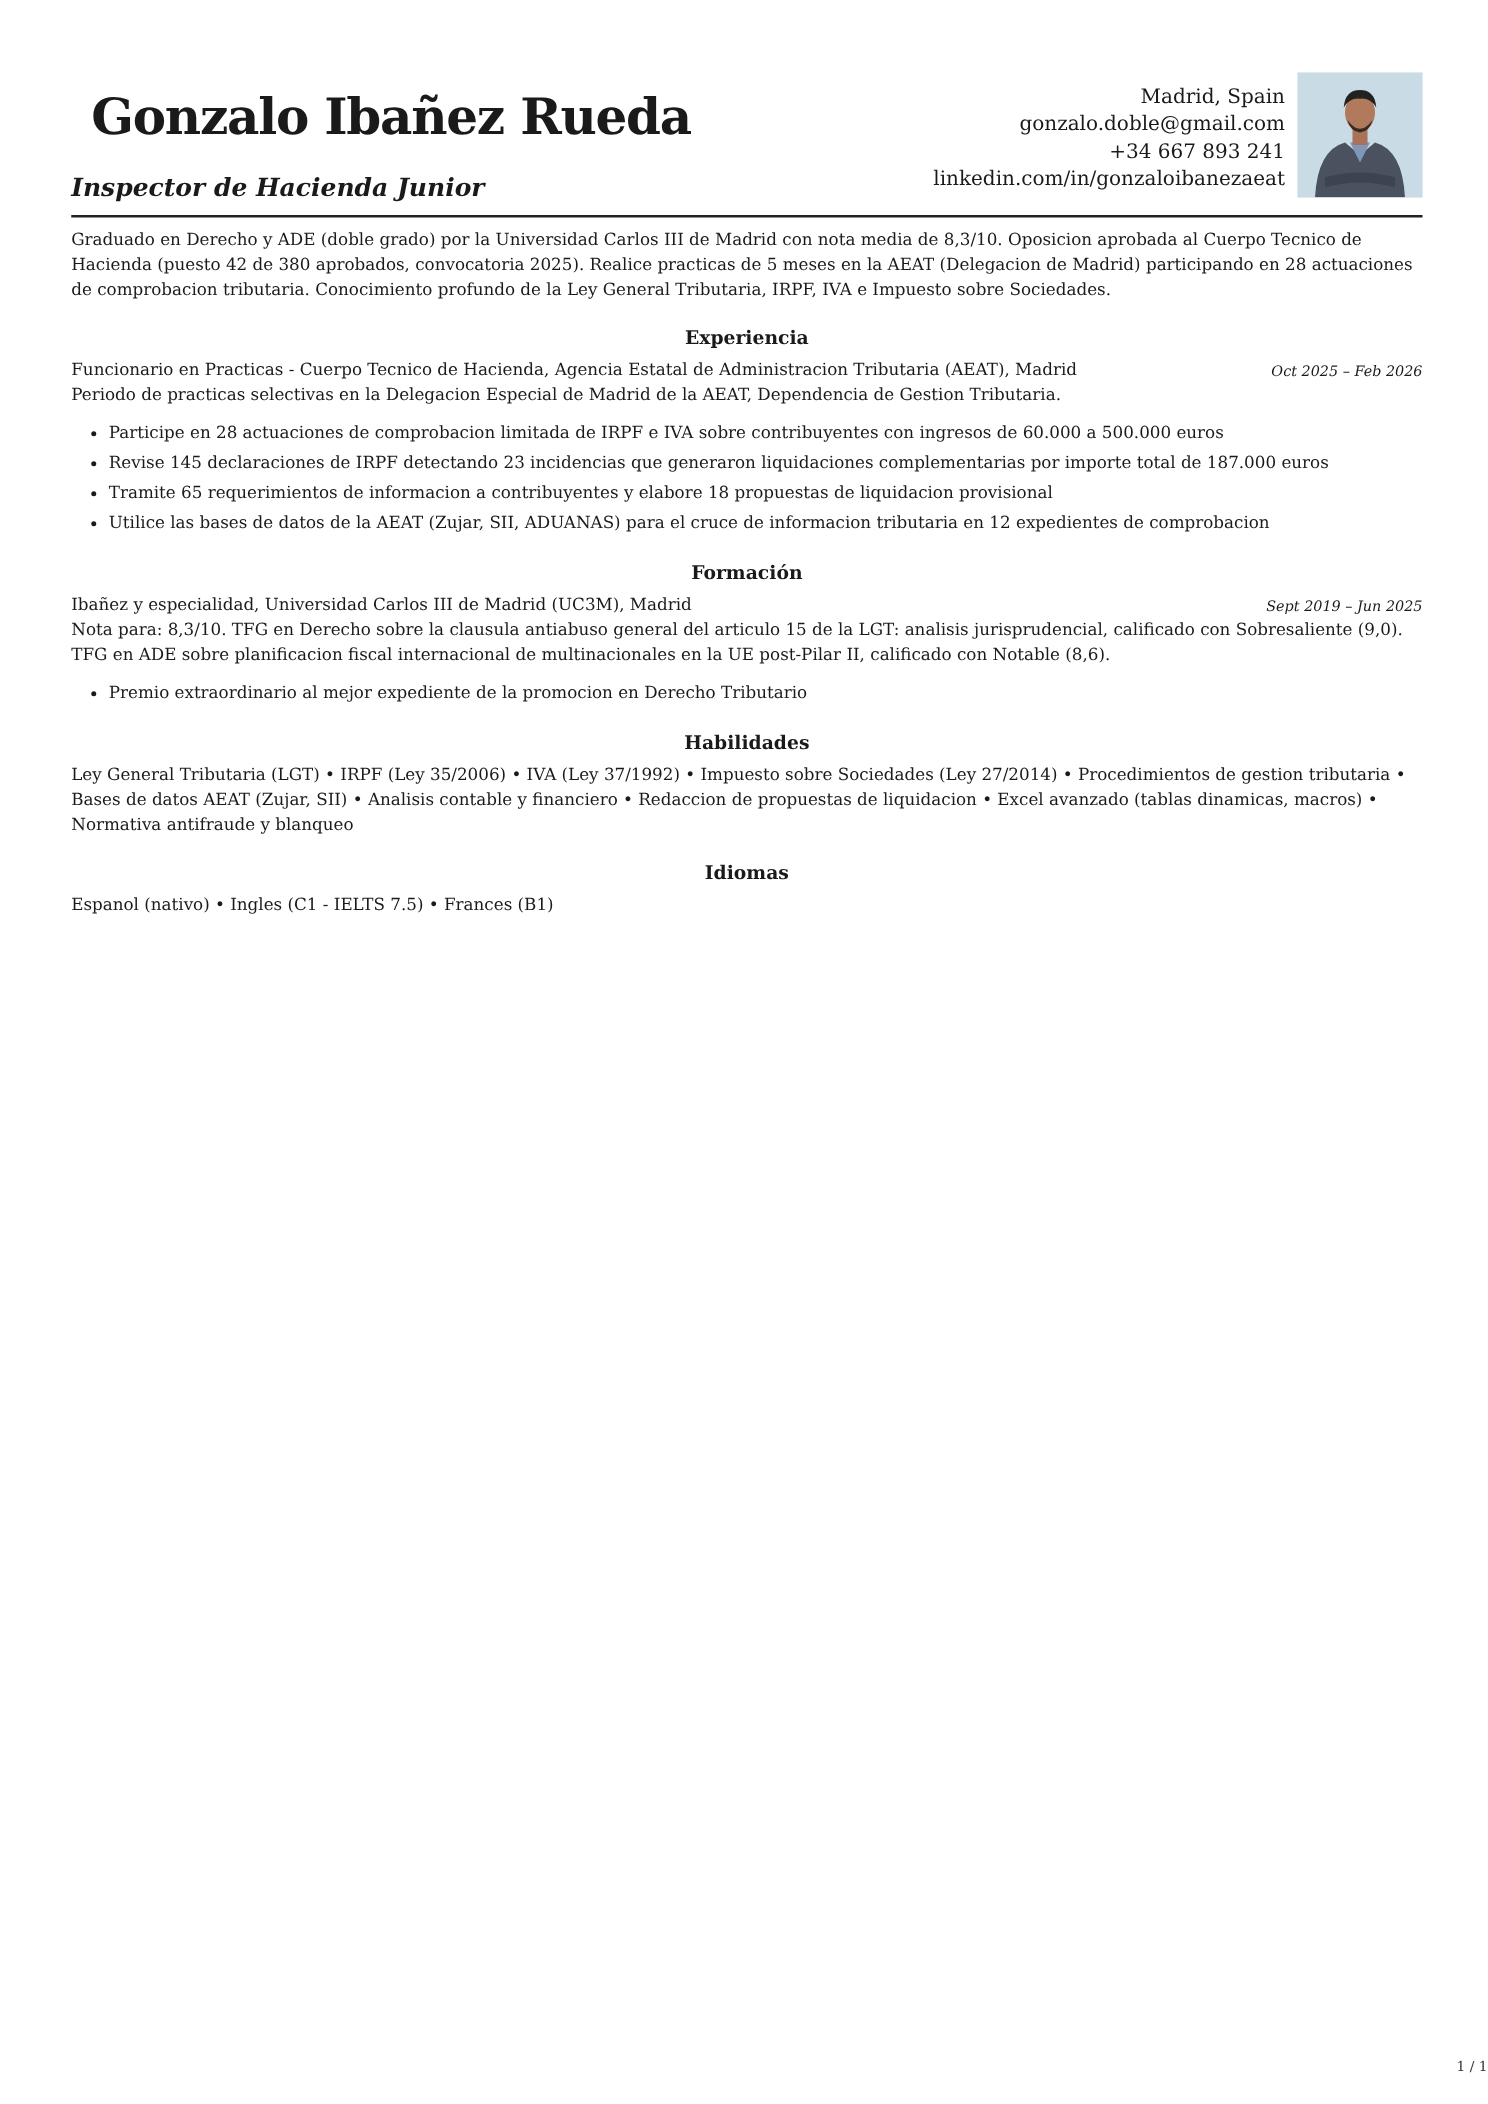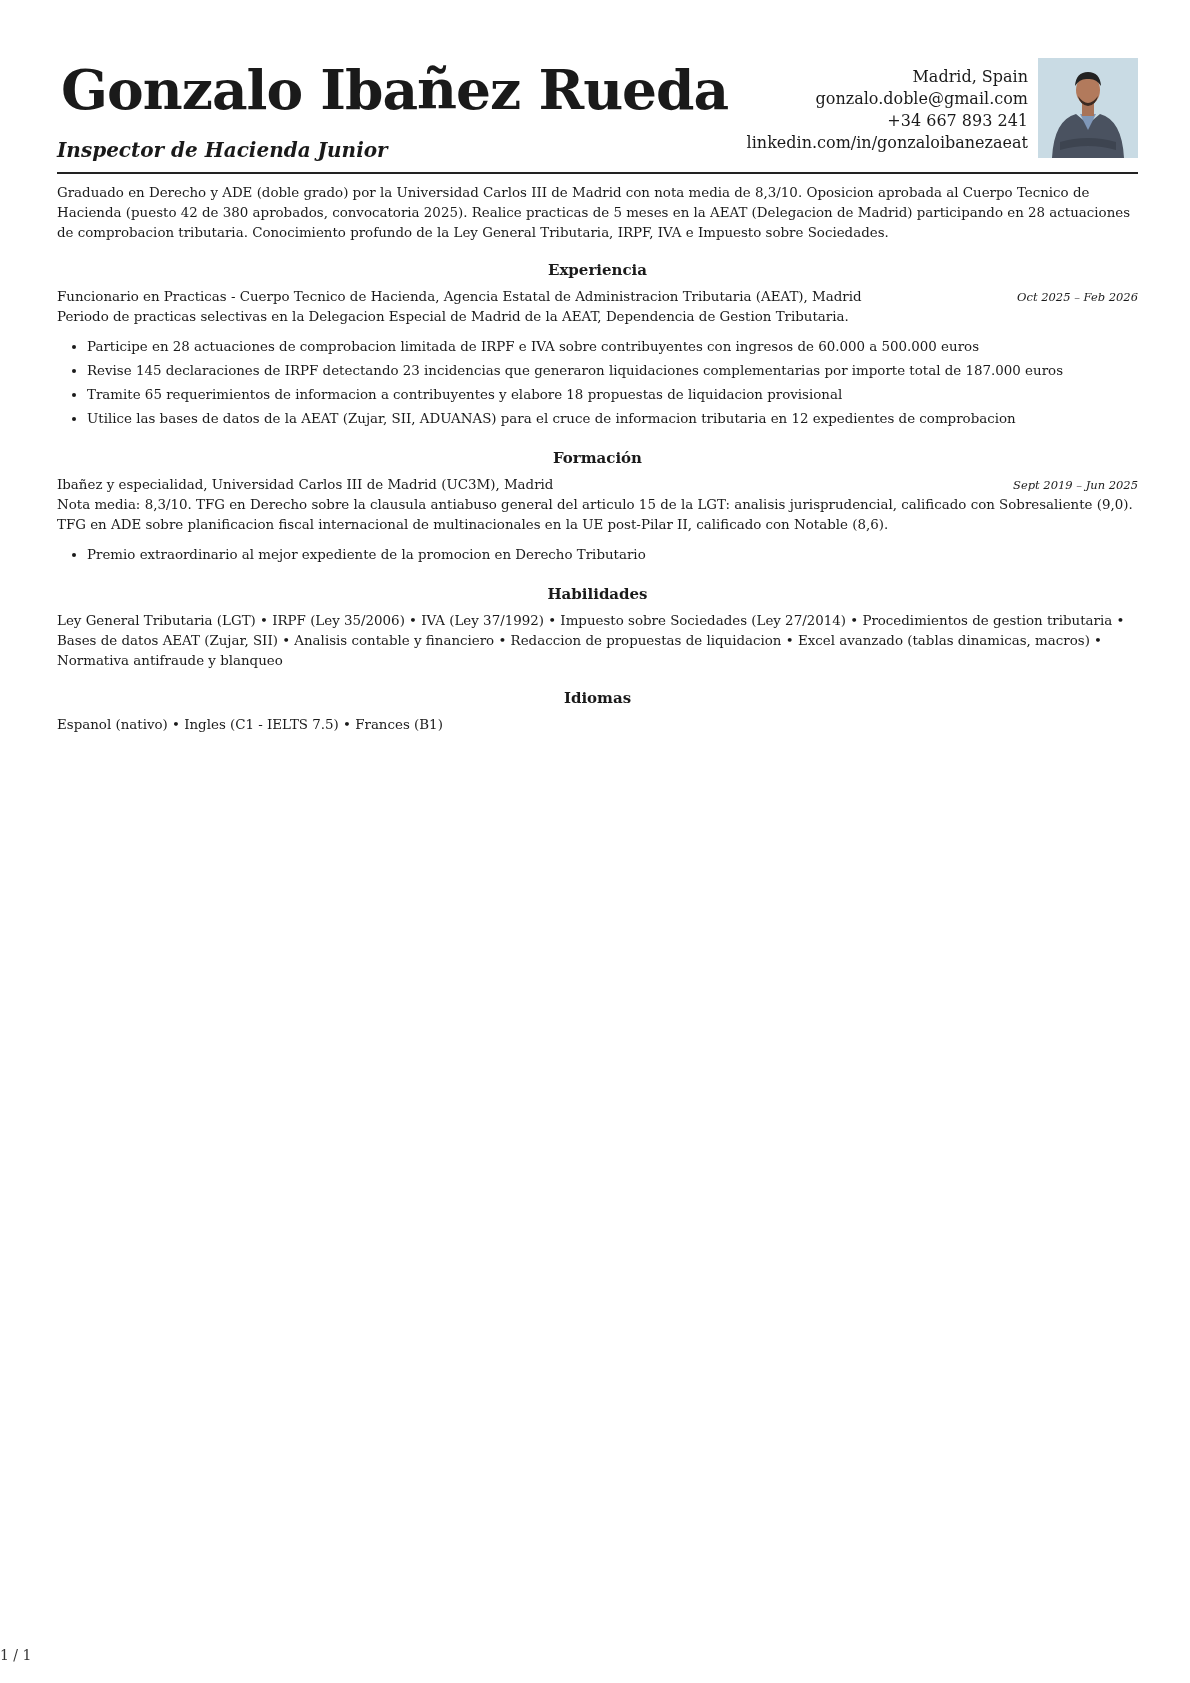--- a/index.html
+++ b/index.html
@@ -6,21 +6,21 @@
   body {
     width: 1190px; height: 1683px; position: relative;
     font-family: "DejaVu Serif", "Liberation Serif", serif;
     color: #1a1a1a;
   }
   .page { position: absolute; left: 57px; top: 0; width: 1081px; }
   .header { position: relative; height: 172px; border-bottom: 2px solid #222; }
   .name {
     position: absolute; left: 0; top: 58px;
     font-family: "DejaVu Serif", serif; font-weight: bold;
-    font-size: 55px; letter-spacing: -1px; line-height: 1; margin: 4px;
+    font-size: 40px; letter-spacing: -1px; line-height: 1; margin: 16px;
   }
   .subtitle {
     position: absolute; left: 0; top: 138px;
     font-weight: bold; font-size: 20px; font-style: italic;
   }
   .contact {
     position: absolute; right: 110px; top: 66px; text-align: right;
     font-size: 16px; line-height: 22px;
   }
   .photo {
@@ -28,21 +28,21 @@
     background: #c6d9e3; overflow: hidden;
   }
   .summary { margin-top: 9px; font-size: 13.4px; line-height: 20px; }
   b { font-weight: normal; }
   .section-title { font-weight: bold; font-size: 15px; margin-top: 18px; margin-bottom: 8px; text-align: center; }
   .entry-head { display: flex; justify-content: space-between; font-size: 13.4px; line-height: 20px; }
   .date { font-style: italic; font-size: 11.5px; }
   .para { font-size: 13.4px; line-height: 20px; }
   ul.bullets { margin: 8px 0 0 0; padding-left: 30px; font-size: 13.4px; line-height: 24px; }
   ul.bullets li { list-style: disc; }
-  .footer { position: absolute; top: 1647px; left: 0; width: 1190px; text-align: left; font-size: 14px; color: #333; }
+  .footer { position: absolute; top: 1647px; left: 0; width: 1190px; text-align: right; font-size: 11px; color: #333; }
 </style>
 </head>
 <body>
 
 <div class="page">
 
   <div class="header">
     <h1 class="name">Gonzalo Ibañez Rueda</h1>
     <div class="subtitle">Inspector de Hacienda Junior</div>
     <div class="contact">
@@ -83,21 +83,21 @@
       <li><span>Utilice las bases de datos de la AEAT (Zujar, SII, ADUANAS) para el cruce de informacion tributaria en </span><b>12 expedientes</b><span> de comprobacion</span></li>
     </ul>
   </div>
 
   <div>
     <div class="section-title">Formación</div>
     <div class="entry-head">
       <span><b>Ibañez y especialidad</b><span>, Universidad Carlos III de Madrid (UC3M), Madrid</span></span>
       <span class="date">Sept 2019 – Jun 2025</span>
     </div>
-    <div class="para"><span>Nota media: </span><b>8,3/10</b><span>. TFG en Derecho sobre la clausula antiabuso general del articulo 15 de la LGT: analisis jurisprudencial, calificado con </span><b>Sobresaliente (9,0)</b><span>. TFG en ADE sobre planificacion fiscal internacional de multinacionales en la UE post-Pilar II, calificado con </span><b>Notable (8,6)</b><span>.</span></div>
+    <div class="para"><span>Nota para: </span><b>8,3/10</b><span>. TFG en Derecho sobre la clausula antiabuso general del articulo 15 de la LGT: analisis jurisprudencial, calificado con </span><b>Sobresaliente (9,0)</b><span>. TFG en ADE sobre planificacion fiscal internacional de multinacionales en la UE post-Pilar II, calificado con </span><b>Notable (8,6)</b><span>.</span></div>
     <ul class="bullets">
       <li>Premio extraordinario al mejor expediente de la promocion en Derecho Tributario</li>
     </ul>
   </div>
 
   <div>
     <div class="section-title">Habilidades</div>
     <div class="para">Ley General Tributaria (LGT) • IRPF (Ley 35/2006) • IVA (Ley 37/1992) • Impuesto sobre Sociedades (Ley 27/2014) • Procedimientos de gestion tributaria • Bases de datos AEAT (Zujar, SII) • Analisis contable y financiero • Redaccion de propuestas de liquidacion • Excel avanzado (tablas dinamicas, macros) • Normativa antifraude y blanqueo</div>
   </div>
 

